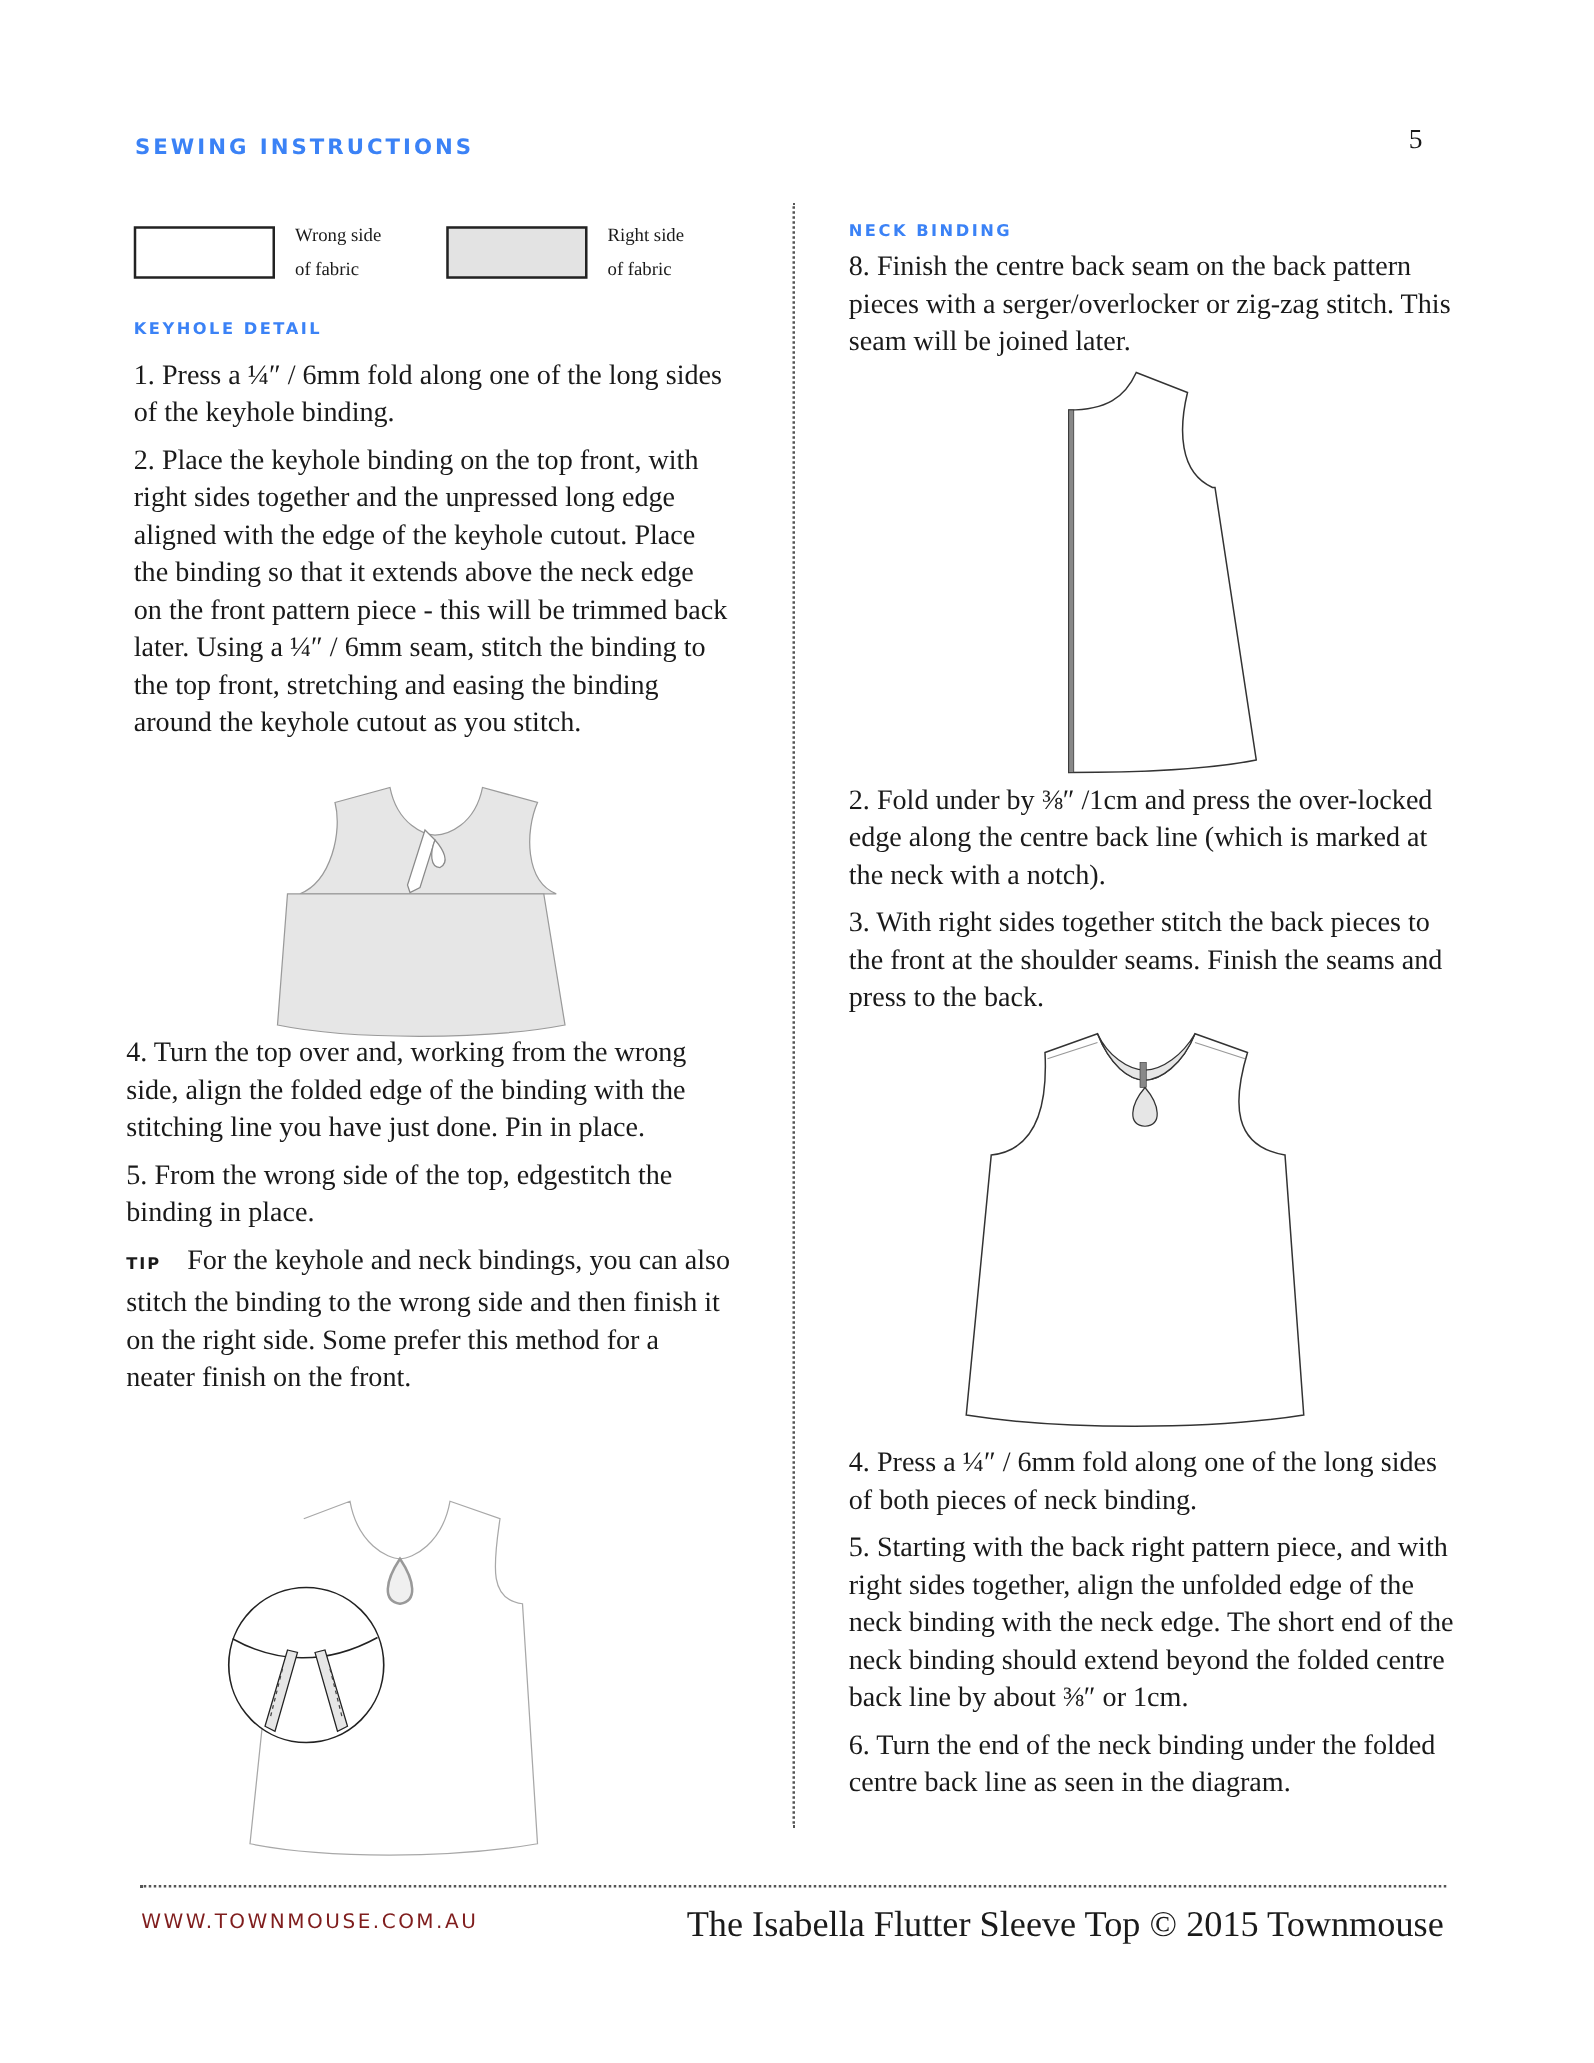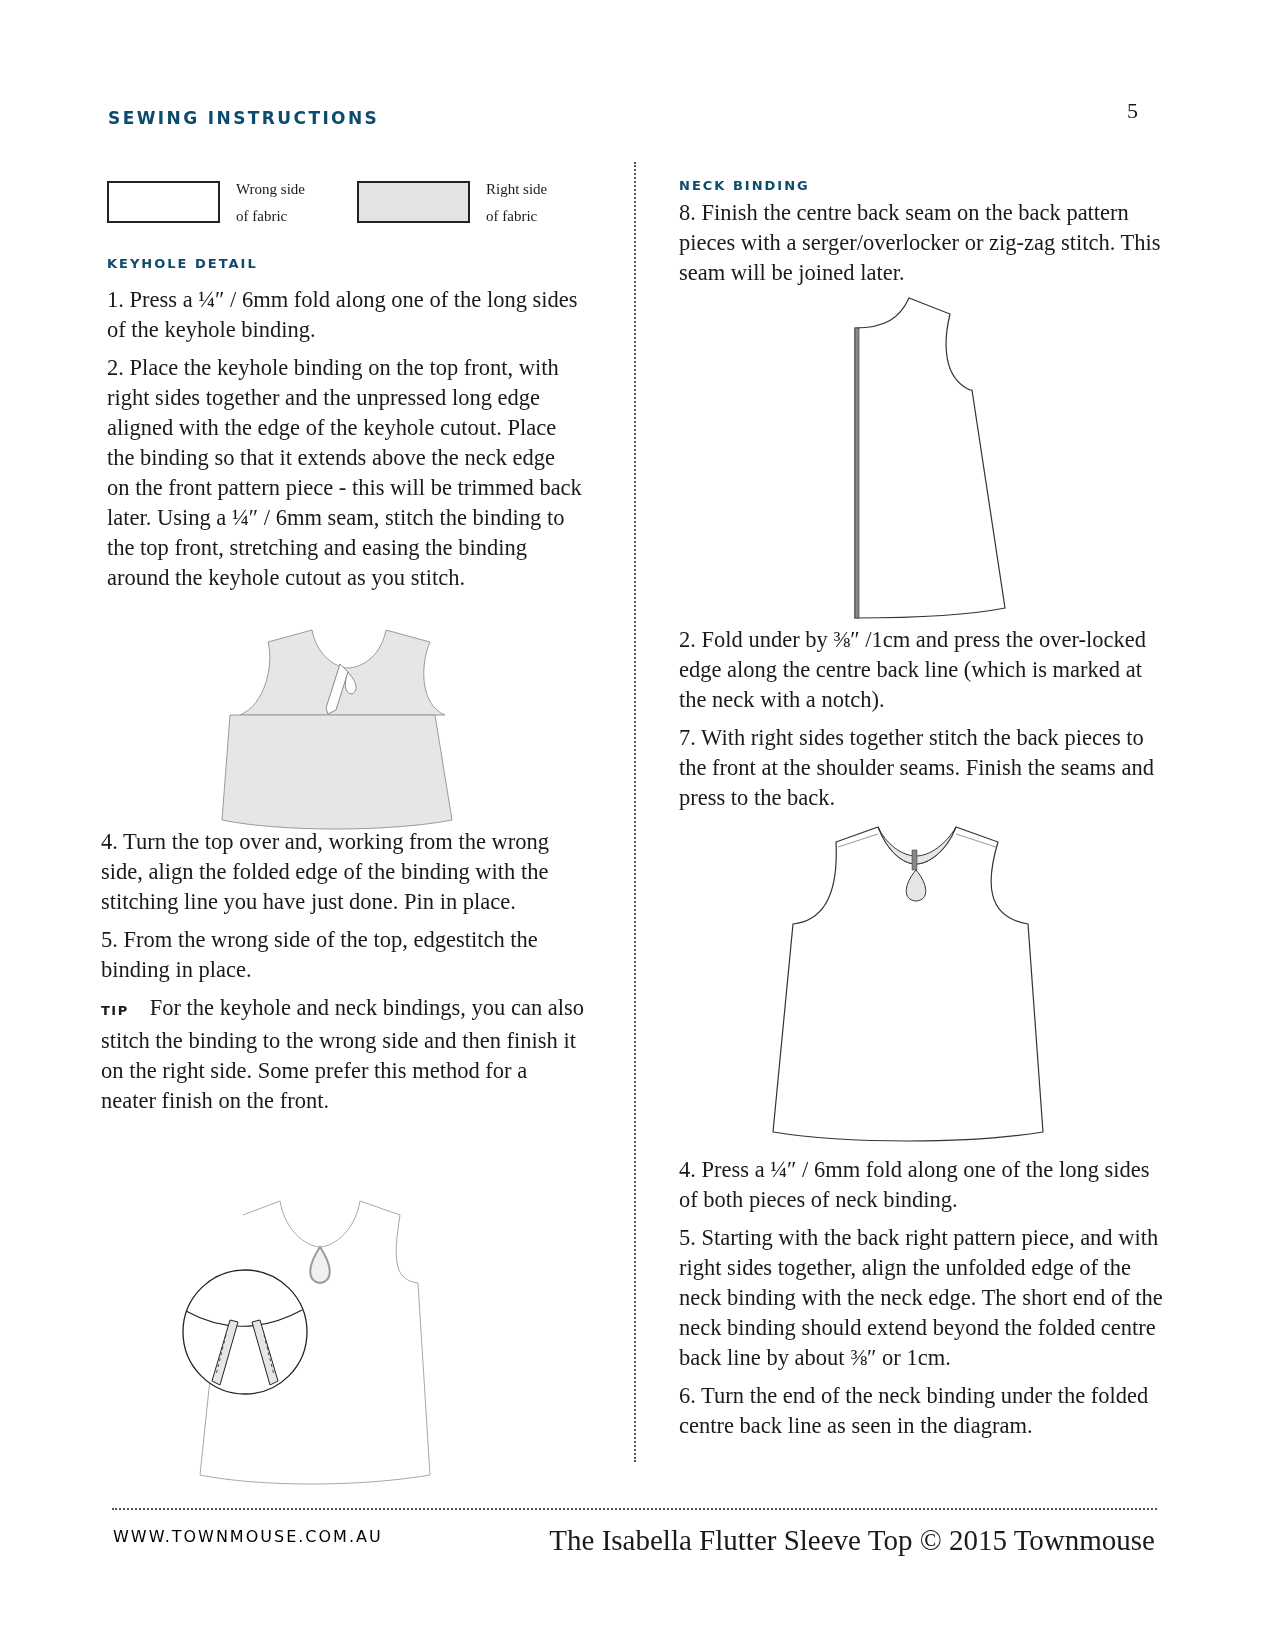--- a/index.html
+++ b/index.html
@@ -1,34 +1,34 @@
 <!DOCTYPE html>
 <html><head>
 <meta charset="utf-8">
 <style>
   html, body { margin: 0; padding: 0; background: #ffffff; }
   body { width: 1275px; height: 1650px; position: relative; overflow: hidden;
          font-family: "Liberation Serif", "DejaVu Serif", serif; color: #1a1a1a; }
   .abs { position: absolute; }
   .caps { font-family: "DejaVu Sans", "Liberation Sans", sans-serif; text-transform: uppercase;
-          letter-spacing: 2px; font-weight: bold; color: #0c4a6e; }
+          letter-spacing: 2px; font-weight: bold; color: #3b82f6; }
   .page-header { left: 108px; top: 108px; font-size: 17px; letter-spacing: 2.4px; }
   .page-number { left: 1127px; top: 98px; font-size: 22px; }
   .subhead { font-size: 13px; letter-spacing: 2px; }
   .body-text { font-size: 22.5px; line-height: 30px; }
   .para { margin: 0 0 8px 0; }
   .col-left { left: 107px; width: 475px; }
   .col-left2 { left: 101px; width: 485px; }
   .col-right { left: 679px; width: 490px; }
   .divider-v { left: 634px; top: 162px; height: 1300px; width: 0; border-left: 2px dotted #555; }
   .divider-h { left: 112px; top: 1508px; width: 1045px; height: 0; border-top: 2px dotted #555; }
   .legend-box { width: 113px; height: 42px; border: 2px solid #222; box-sizing: border-box; }
   .legend-text { font-size: 15px; line-height: 27px; }
   .footer-left { left: 113px; top: 1527px; font-family: "DejaVu Sans", sans-serif; font-size: 16px;
-                 letter-spacing: 2px; color: #000000; }
+                 letter-spacing: 2px; color: #7f1d1d; }
   .footer-right { right: 120px; top: 1524px; font-size: 29px; }
   .tip-label { font-family: "DejaVu Sans", sans-serif; font-weight: bold; font-size: 13px;
                letter-spacing: 1.5px; text-transform: uppercase; margin-right: 21px; }
   svg { position: absolute; overflow: visible; }
 </style>
 </head>
 <body>
 
 <div class="abs caps page-header">SEWING INSTRUCTIONS</div>
 <div class="abs page-number">5</div>
@@ -84,21 +84,21 @@
   <p class="para">8. Finish the centre back seam on the back pattern pieces with a serger/overlocker or zig-zag stitch.  This seam will be joined later.</p>
 </div>
 
 <svg style="left:855px; top:298px;" width="170" height="320" viewBox="0 0 170 320">
   <path d="M0,30 C30,30 45,20 54,0 L95,16 C88,45 88,80 115,92 L117,92 L150,310 C110,318 60,320 0,320 Z" fill="#ffffff" stroke="#333" stroke-width="1.2"></path>
   <rect x="0" y="30" width="4" height="290" fill="#888" stroke="#333" stroke-width="0.6"></rect>
 </svg>
 
 <div class="abs col-right body-text" style="top:625px;">
   <p class="para">2. Fold under by ⅜″ /1cm and press the over-locked edge along the centre back line (which is marked at the neck with a notch).</p>
-  <p class="para">7. With right sides together stitch the back pieces to the front at the shoulder seams.  Finish the seams and press to the back.</p>
+  <p class="para">3. With right sides together stitch the back pieces to the front at the shoulder seams.  Finish the seams and press to the back.</p>
 </div>
 
 <svg style="left:768px; top:822px;" width="260" height="330" viewBox="0 0 260 330">
   <path d="M68,20 L110,5 C120,30 135,42 148,42 C160,42 178,30 188,5 L230,20 C218,60 218,95 260,102 L275,310 C200,322 80,322 5,310 L25,102 C62,98 70,60 68,20 Z" fill="#ffffff" stroke="#333" stroke-width="1.2"></path>
   <line x1="70" y1="25" x2="110" y2="12" stroke="#999" stroke-width="1"></line>
   <line x1="188" y1="12" x2="228" y2="25" stroke="#999" stroke-width="1"></line>
   <path d="M110,5 C120,30 135,42 148,42 C160,42 178,30 188,5 C178,22 162,34 148,34 C134,34 118,22 110,5 Z" fill="#e6e6e6" stroke="#333" stroke-width="1"></path>
   <rect x="144" y="28" width="5" height="20" fill="#888" stroke="#333" stroke-width="0.5"></rect>
   <path d="M148,48 C160,62 162,78 148,79 C134,78 136,62 148,48 Z" fill="#e6e6e6" stroke="#333" stroke-width="1"></path>
 </svg>

